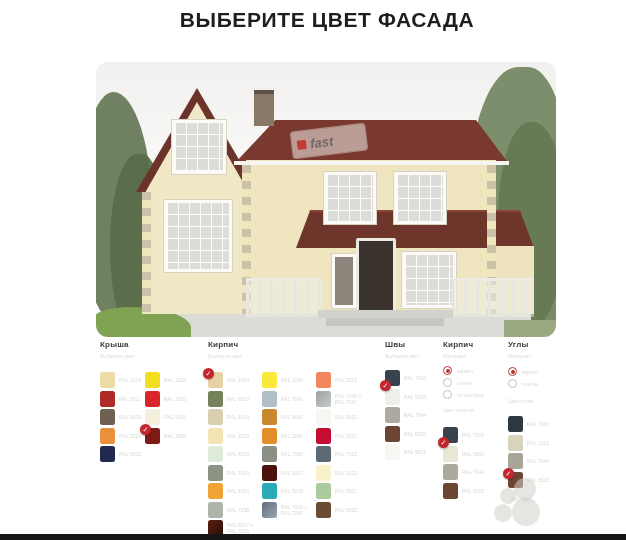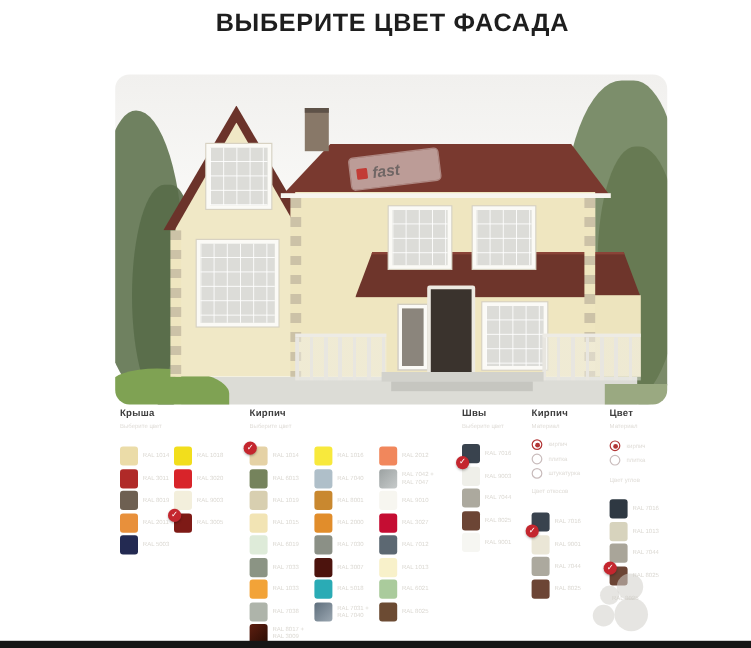--- a/index.html
+++ b/index.html
@@ -200,21 +200,21 @@
     <div class="sub" style="left: 443px; top: 407px;">Цвет откосов</div>
     <div class="sw" style="left: 443px; top: 427px; background: rgb(57, 67, 78);"></div>
     <div class="code" style="left: 462px; top: 432px;">RAL 7016</div>
     <div class="badge" style="left: 438px; top: 437px;">✓</div>
     <div class="sw" style="left: 443px; top: 445.5px; background: rgb(234, 230, 214);"></div>
     <div class="code" style="left: 462px; top: 450.5px;">RAL 9001</div>
     <div class="sw" style="left: 443px; top: 464px; background: rgb(172, 169, 158);"></div>
     <div class="code" style="left: 462px; top: 469px;">RAL 7044</div>
     <div class="sw" style="left: 443px; top: 482.5px; background: rgb(108, 69, 53);"></div>
     <div class="code" style="left: 462px; top: 487.5px;">RAL 8025</div>
-    <div class="hdr" style="left: 508px; top: 340px;">Цвет</div>
+    <div class="hdr" style="left: 508px; top: 340px;">Углы</div>
     <div class="sub" style="left: 508px; top: 353px;">Материал</div>
     <div class="radio sel" style="left: 508px; top: 367px;"></div>
     <div class="rlabel" style="left: 522px; top: 369px;">кирпич</div>
     <div class="radio" style="left: 508px; top: 379px;"></div>
     <div class="rlabel" style="left: 522px; top: 381px;">плитка</div>
     <div class="sub" style="left: 508px; top: 398px;">Цвет углов</div>
     <div class="sw" style="left: 508px; top: 416px; background: rgb(46, 56, 66);"></div>
     <div class="code" style="left: 527px; top: 421px;">RAL 7016</div>
     <div class="sw" style="left: 508px; top: 434.5px; background: rgb(215, 211, 189);"></div>
     <div class="code" style="left: 527px; top: 439.5px;">RAL 1013</div>

